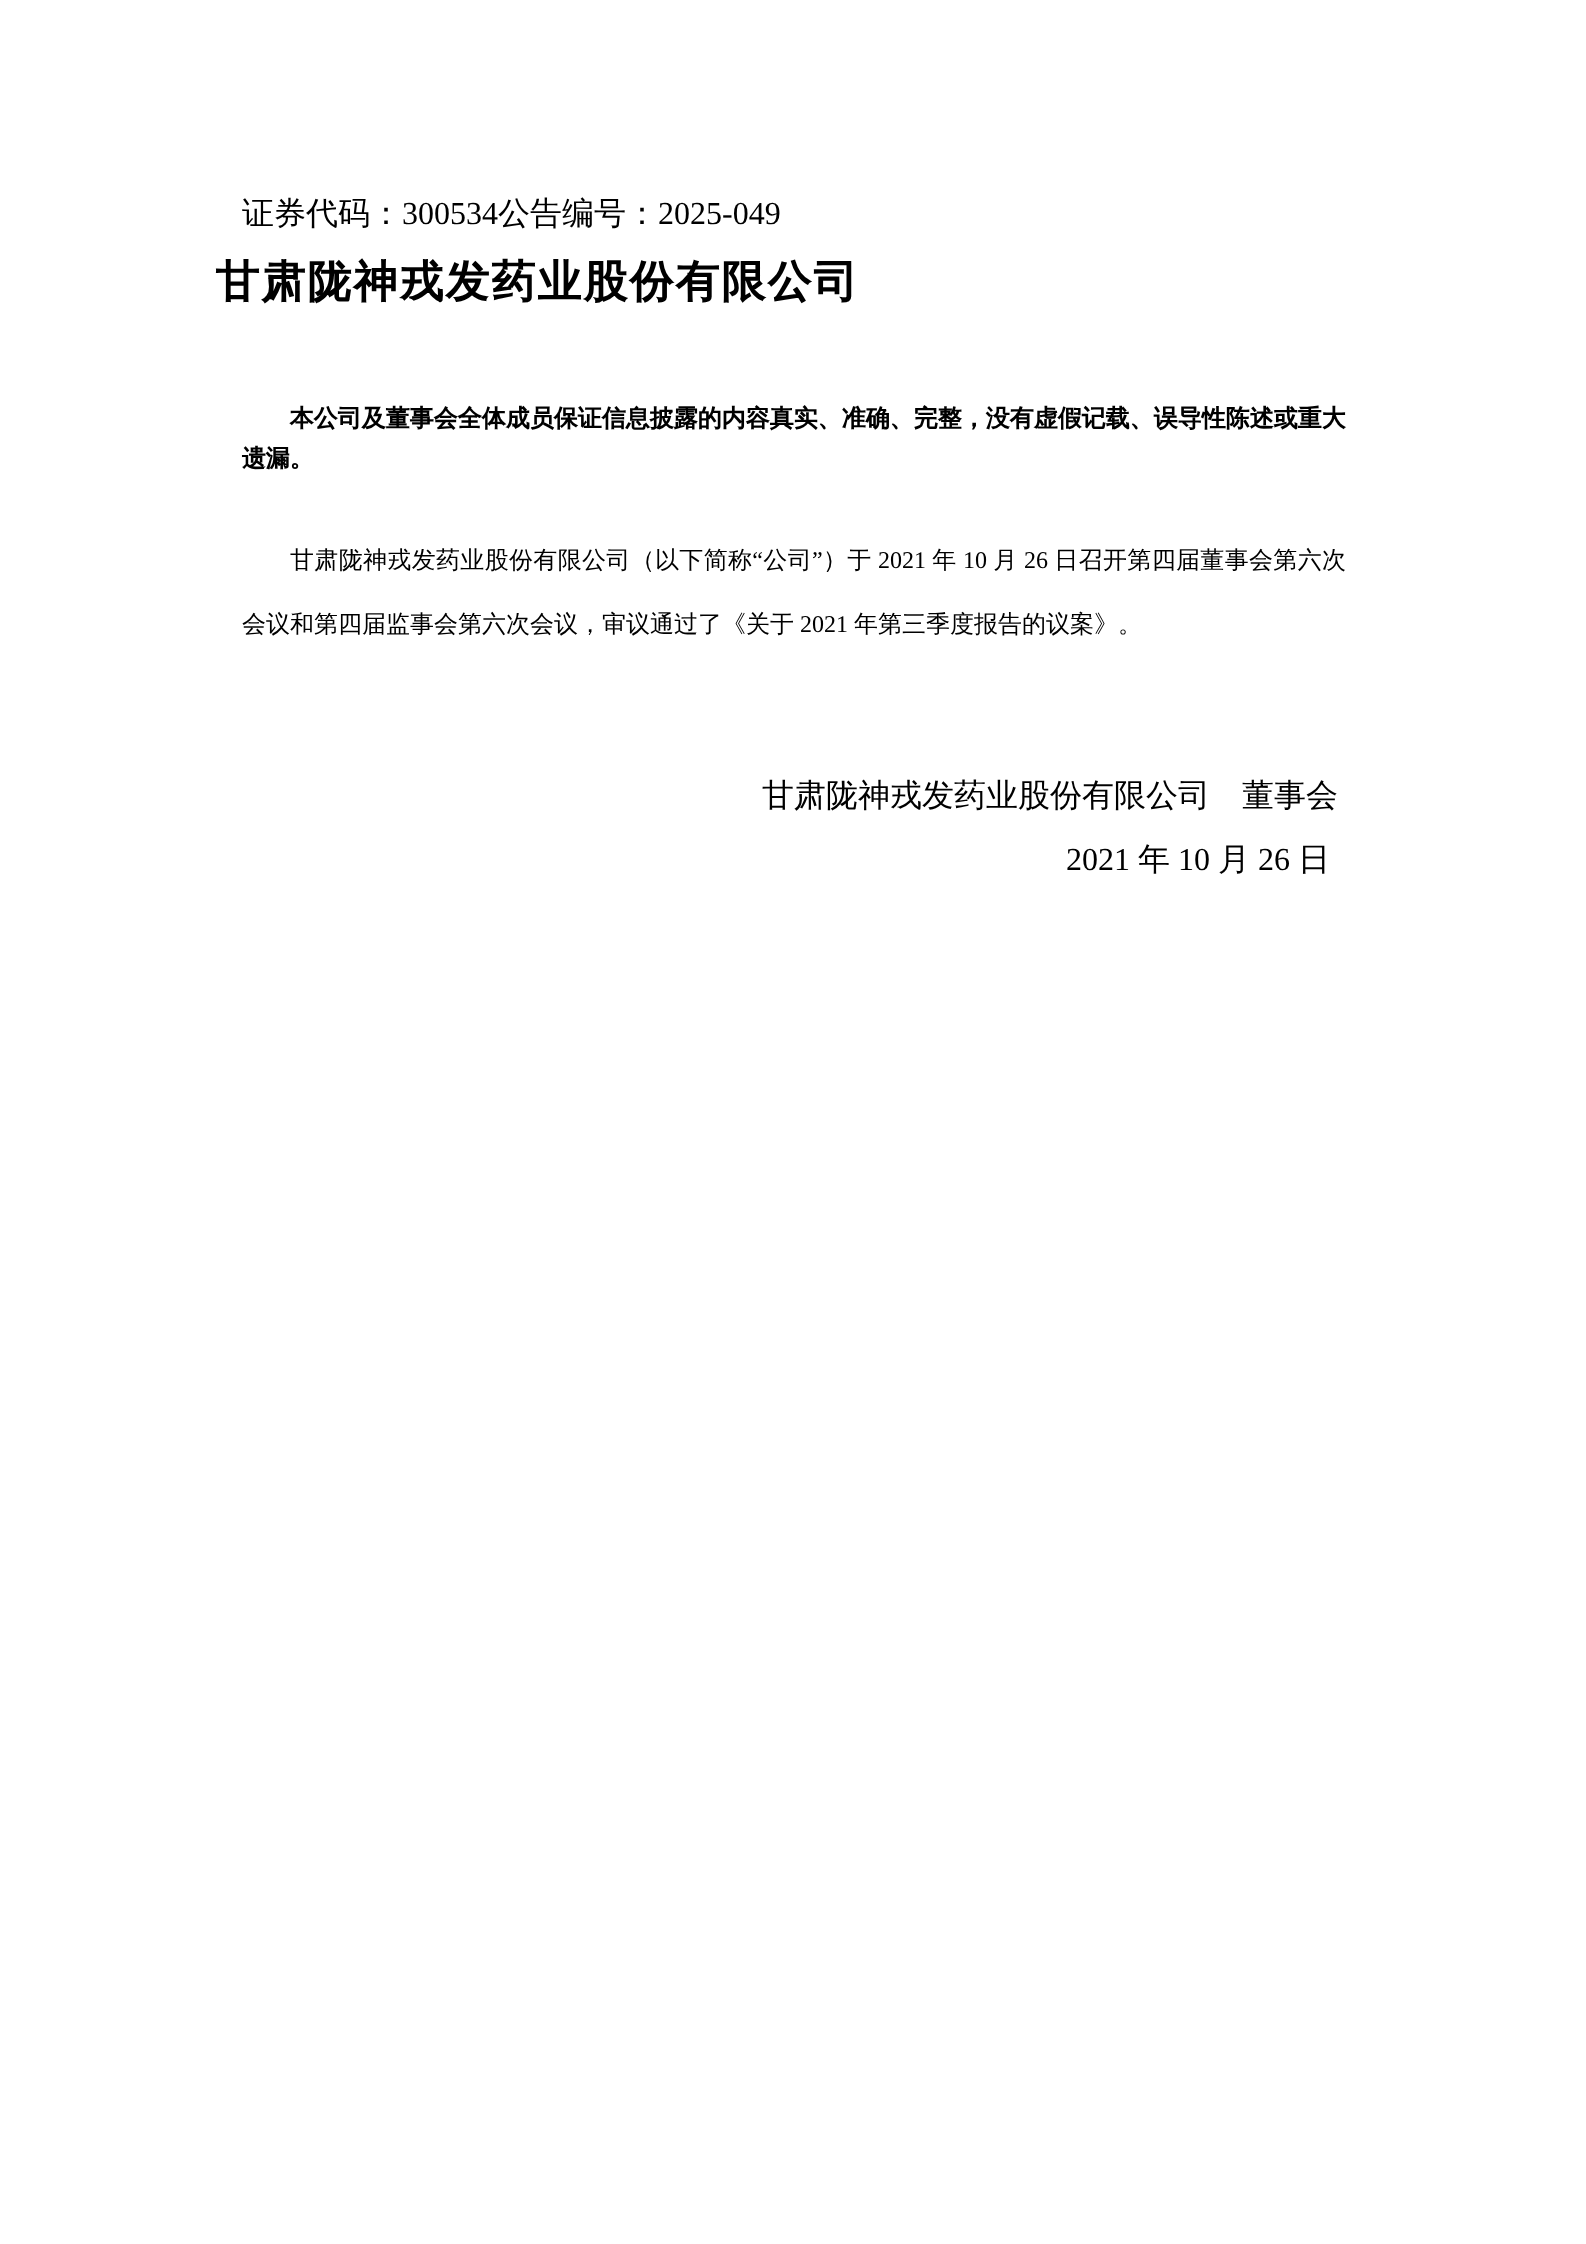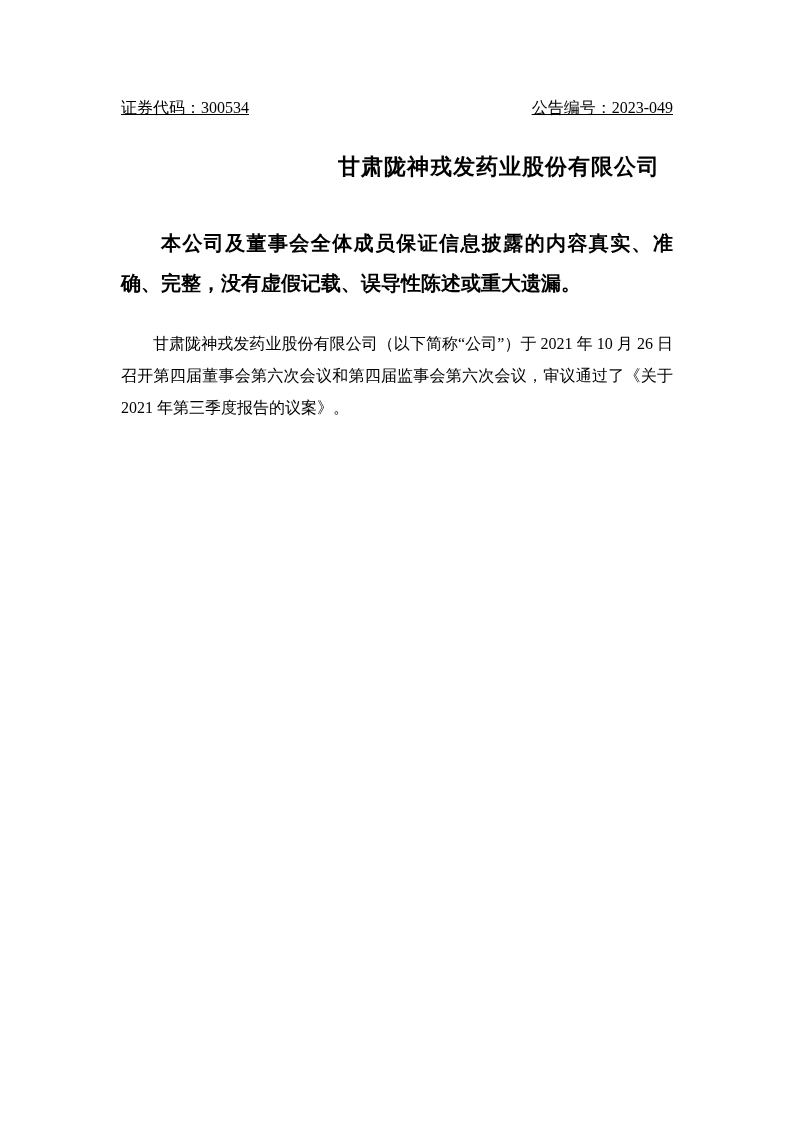--- a/index.html
+++ b/index.html
@@ -13,51 +13,49 @@
     height: 1122px;
     background: #ffffff;
     color: #000000;
     box-sizing: border-box;
     padding: 94px 120px 0 121px;
     font-family: "Liberation Serif", "DejaVu Serif", serif;
     overflow: hidden;
   }
   .doc-header {
     display: flex;
-    justify-content: space-between;
+    justify-content: flex-start;
     align-items: baseline;
     font-size: 16px;
     line-height: 28px;
     white-space: nowrap;
-    text-decoration: underline;
   }
   .titles {
-    margin-top: 24px;
-    text-align: right;
+    text-align: left;
     transform: translateX(-13px);
-    font-family: Liberation Sans, sans-serif;
+    font-family: Liberation Mono, monospace;
     font-weight: 700;
   }
   .title-line {
     font-size: 22px;
     line-height: 41px;
     letter-spacing: 1px;
   }
   .statement {
     margin: 36px 0 25px 0;
     font-family: "Liberation Sans", "DejaVu Sans", sans-serif;
     font-weight: 700;
-    font-size: 20px;
-    line-height: 40px;
+    font-size: 12px;
+    line-height: 20px;
     text-indent: 2em;
     text-align: justify;
   }
   .body-para {
     margin: 0;
-    font-size: 16px;
+    font-size: 12px;
     line-height: 32px;
     text-indent: 2em;
     text-align: justify;
   }
   .signature-block {
     margin-top: 55px;
     font-size: 16px;
     line-height: 32px;
     text-align: right;
   }
@@ -68,27 +66,31 @@
     padding-right: 8px;
   }
 </style>
 </head>
 <body>
 
 <div class="page">
 
   <div class="doc-header">
     <span>证券代码：300534</span>
-    <span>公告编号：2023-049</span>
+    <span>公告编号：2025-049</span>
   </div>
 
   <div class="titles">
     <div class="title-line">甘肃陇神戎发药业股份有限公司</div>
   </div>
 
   <p class="statement">本公司及董事会全体成员保证信息披露的内容真实、准确、完整，没有虚假记载、误导性陈述或重大遗漏。</p>
 
   <p class="body-para">甘肃陇神戎发药业股份有限公司（以下简称“公司”）于 2021 年 10 月 26 日召开第四届董事会第六次会议和第四届监事会第六次会议，审议通过了《关于 2021 年第三季度报告的议案》。</p>
 
 
 
+  <div class="signature-block">
+    <div class="sign-company">甘肃陇神戎发药业股份有限公司　董事会</div>
+    <div class="sign-date">2021 年 10 月 26 日</div>
+  </div>
 
 </div>
 
 </body></html>

